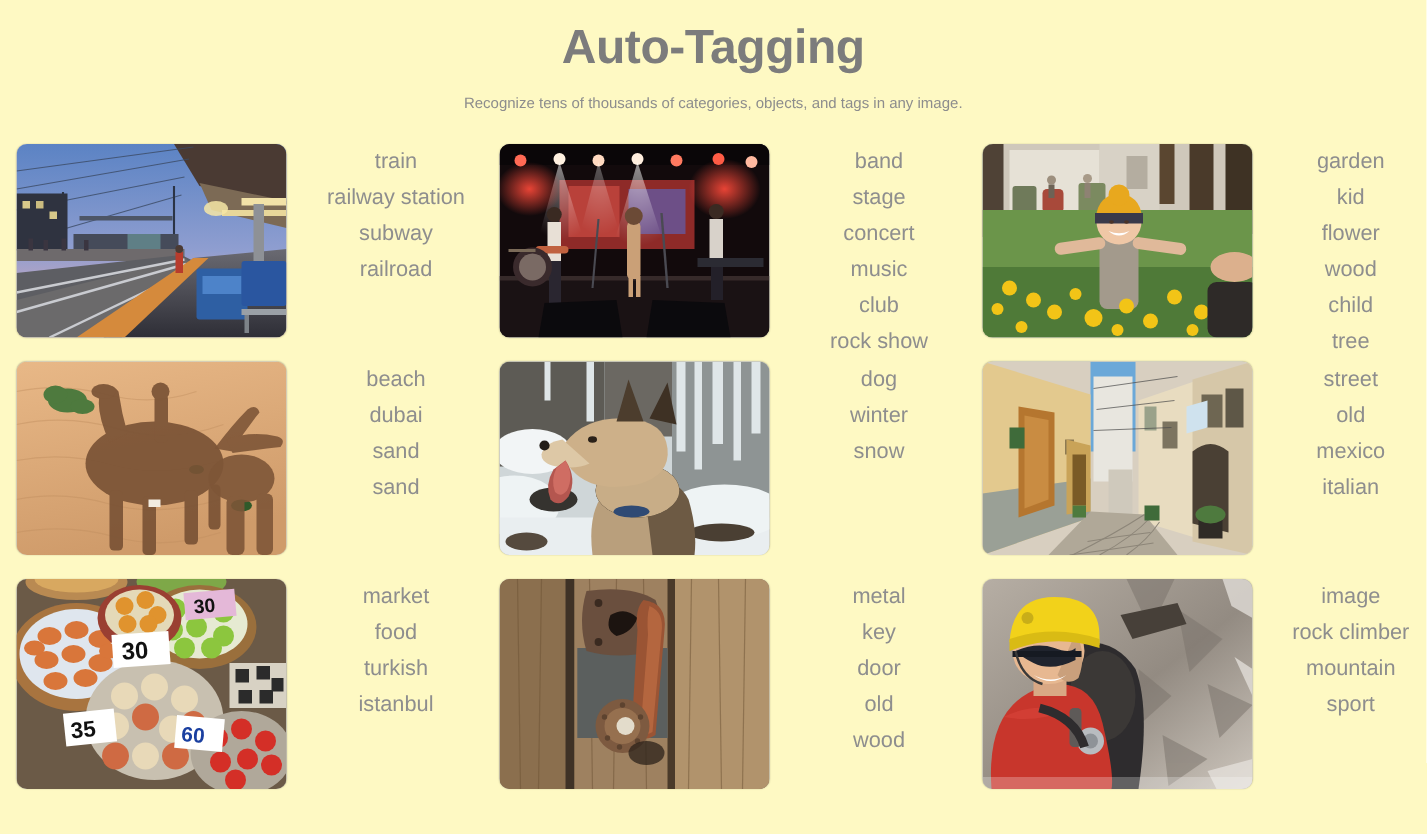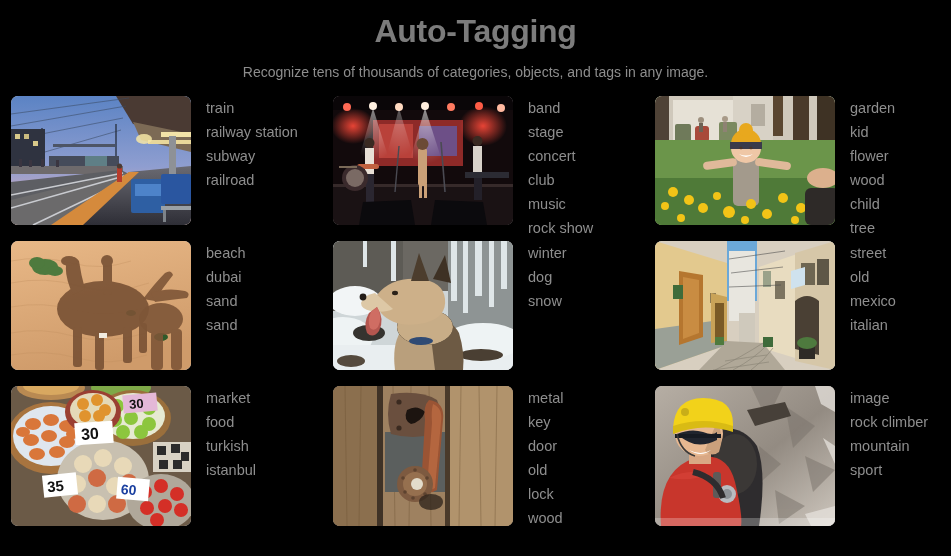--- a/index.html
+++ b/index.html
@@ -11,36 +11,36 @@
     width: 951px;
     height: 556px;
     overflow: hidden;
     font-family: "Liberation Sans", sans-serif;
     color: #8a8a8a;
   }
   .page {
     width: 951px;
     height: 556px;
     position: relative;
-    background: #000000;
+    background: #fef9c3;
   }
   .header {
     text-align: center;
     padding-top: 10px;
   }
   .page-title {
     font-size: 32px;
     font-weight: bold;
     color: #7c7c7c;
     letter-spacing: -0.3px;
     margin: 0;
     line-height: 1.35;
   }
   .page-subtitle {
-    font-size: 14px;
+    font-size: 10px;
     color: #8d8d8d;
     margin: 10px 0 0 0;
     line-height: 1.3;
   }
   .grid {
     position: absolute;
     top: 96px;
     left: 0;
     width: 951px;
     display: grid;
@@ -65,20 +65,21 @@
     display: block;
     background: #ddd;
     box-shadow: 0 0 1px rgba(0,0,0,0.25);
   }
   .thumb svg { display: block; width: 180px; height: 129px; }
   .taglist {
     list-style: none;
     margin: 0;
     padding: 0 0 0 15px;
     flex: 1 1 auto;
+    text-align: center;
   }
   .taglist li {
     font-size: 14.5px;
     line-height: 24px;
     color: #8e8e8e;
     white-space: nowrap;
   }
   
   .row3 .thumb { height: 140px; }
   .row3 .thumb svg { height: 140px; }
@@ -251,22 +252,22 @@
 
             <polygon points="30,106 78,104 82,129 26,129" fill="#0b0a0d"></polygon>
             <polygon points="102,104 150,106 154,129 98,129" fill="#0b0a0d"></polygon>
           </svg>
         </div>
       </div>
       <ul class="taglist">
         <li>band</li>
         <li>stage</li>
         <li>concert</li>
+        <li>music</li>
         <li>club</li>
-        <li>music</li>
         <li>rock show</li>
       </ul>
     </div>
 
     <div class="cell">
       <div class="thumb-wrap">
         <div class="thumb">
           <svg viewBox="0 0 180 129" preserveAspectRatio="none">
             <rect width="180" height="129" fill="#5f8a43"></rect>
 
@@ -449,22 +450,22 @@
             <polygon points="100,38 112,14 118,42" fill="#3e3124"></polygon>
 
             <path d="M44 66 q8 12 2 24 q-6 8 -12 2 q-4 -10 2 -20 z" fill="#b4564f"></path>
             <path d="M44 66 q6 10 1 20 q-4 5 -8 1 q-3 -8 1 -16z" fill="#cf6d63"></path>
 
             <ellipse cx="88" cy="100" rx="12" ry="4" fill="#2f4a74"></ellipse>
           </svg>
         </div>
       </div>
       <ul class="taglist">
+        <li>dog</li>
         <li>winter</li>
-        <li>dog</li>
         <li>snow</li>
       </ul>
     </div>
 
     <div class="cell">
       <div class="thumb-wrap">
         <div class="thumb">
           <svg viewBox="0 0 180 129" preserveAspectRatio="none">
             <rect width="180" height="129" fill="#d8cfc0"></rect>
 
@@ -696,21 +697,20 @@
 
             <ellipse cx="98" cy="116" rx="12" ry="8" fill="#2b211a" opacity="0.75"></ellipse>
           </svg>
         </div>
       </div>
       <ul class="taglist">
         <li>metal</li>
         <li>key</li>
         <li>door</li>
         <li>old</li>
-        <li>lock</li>
         <li>wood</li>
       </ul>
     </div>
 
     <div class="cell row3">
       <div class="thumb-wrap">
         <div class="thumb">
           <svg viewBox="0 0 180 140" preserveAspectRatio="none">
             <defs>
               <linearGradient id="rock1" x1="0" y1="0" x2="1" y2="1">

